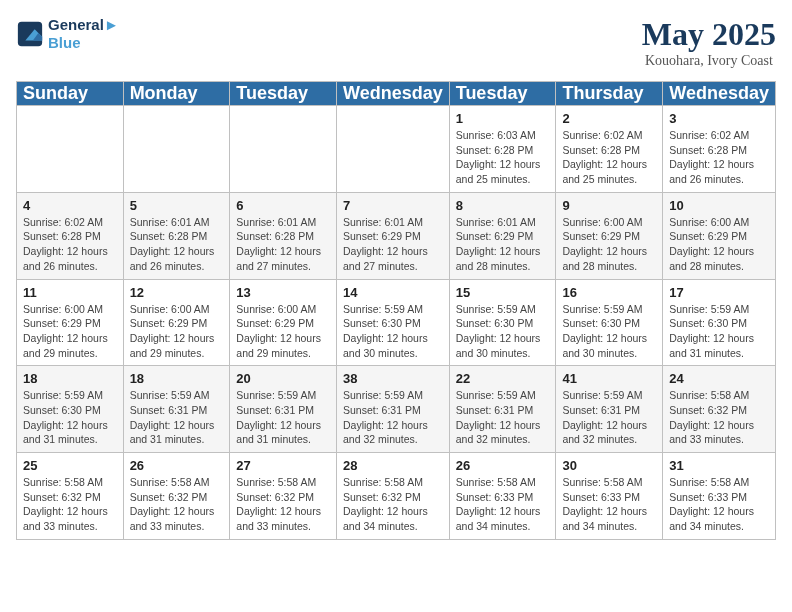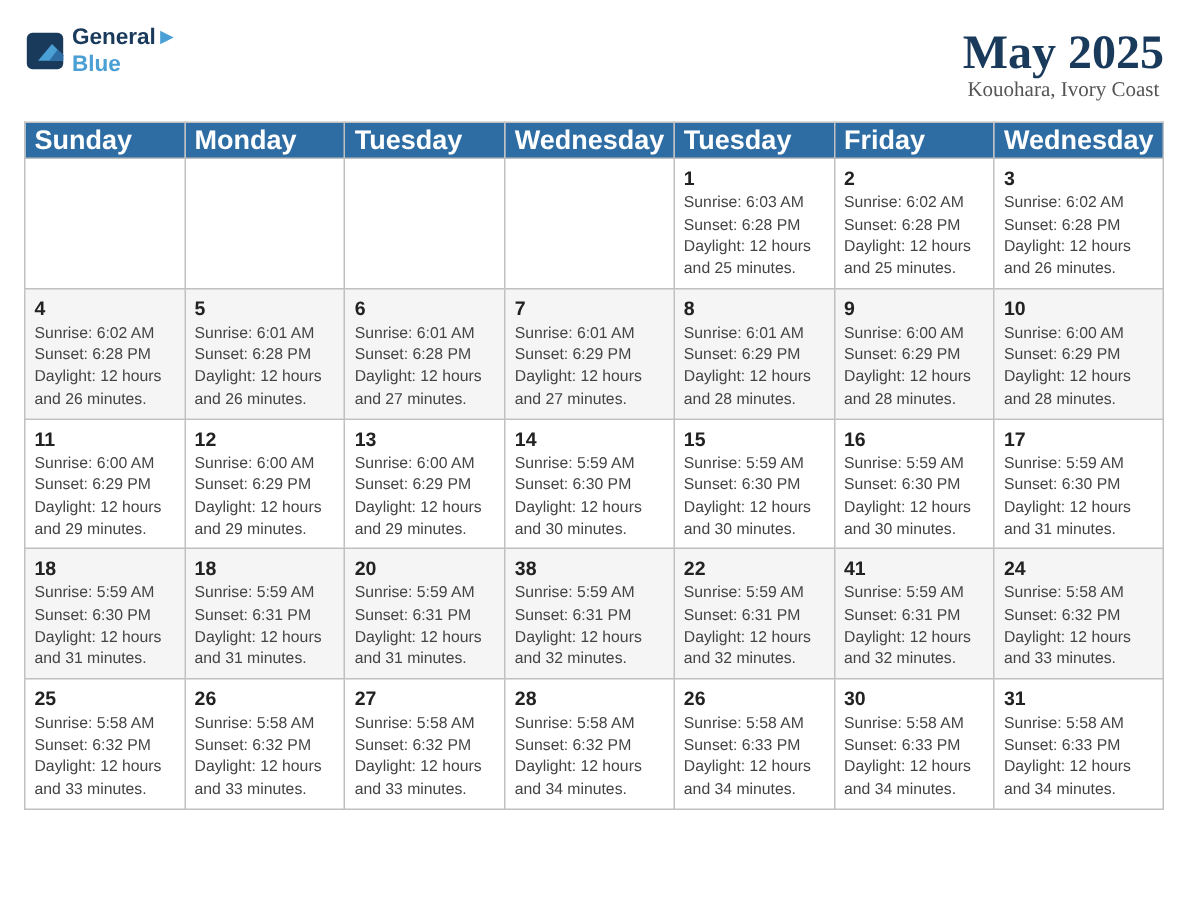--- a/index.html
+++ b/index.html
@@ -102,21 +102,21 @@
 </div>
 
 <table>
   <thead>
     <tr>
     <th>Sunday</th>
         <th>Monday</th>
         <th>Tuesday</th>
         <th>Wednesday</th>
         <th>Tuesday</th>
-        <th>Friday</th>
+        <th>Thursday</th>
         <th>Wednesday</th>
       </tr>
   </thead>
   <tbody id="calendar-body">
   <tr>
         <td class="empty-cell"></td>
         <td class="empty-cell"></td>
         <td class="empty-cell"></td>
         <td class="empty-cell"></td>
         <td>

